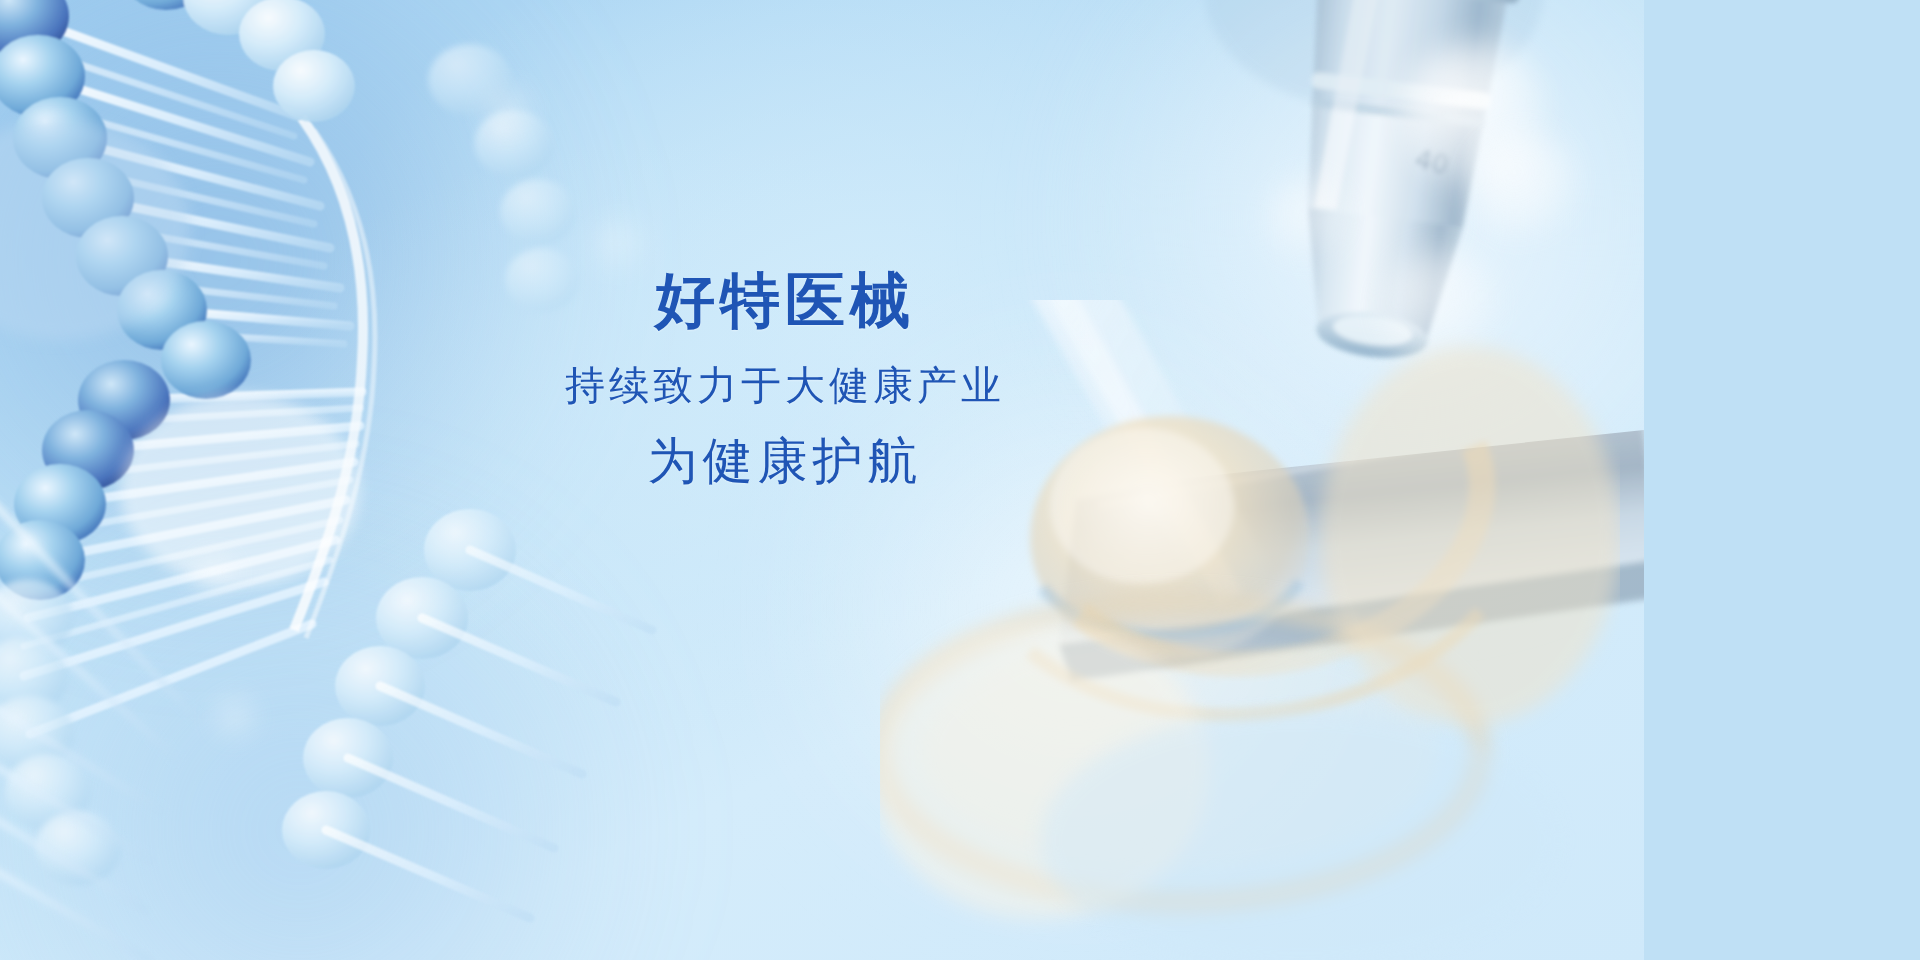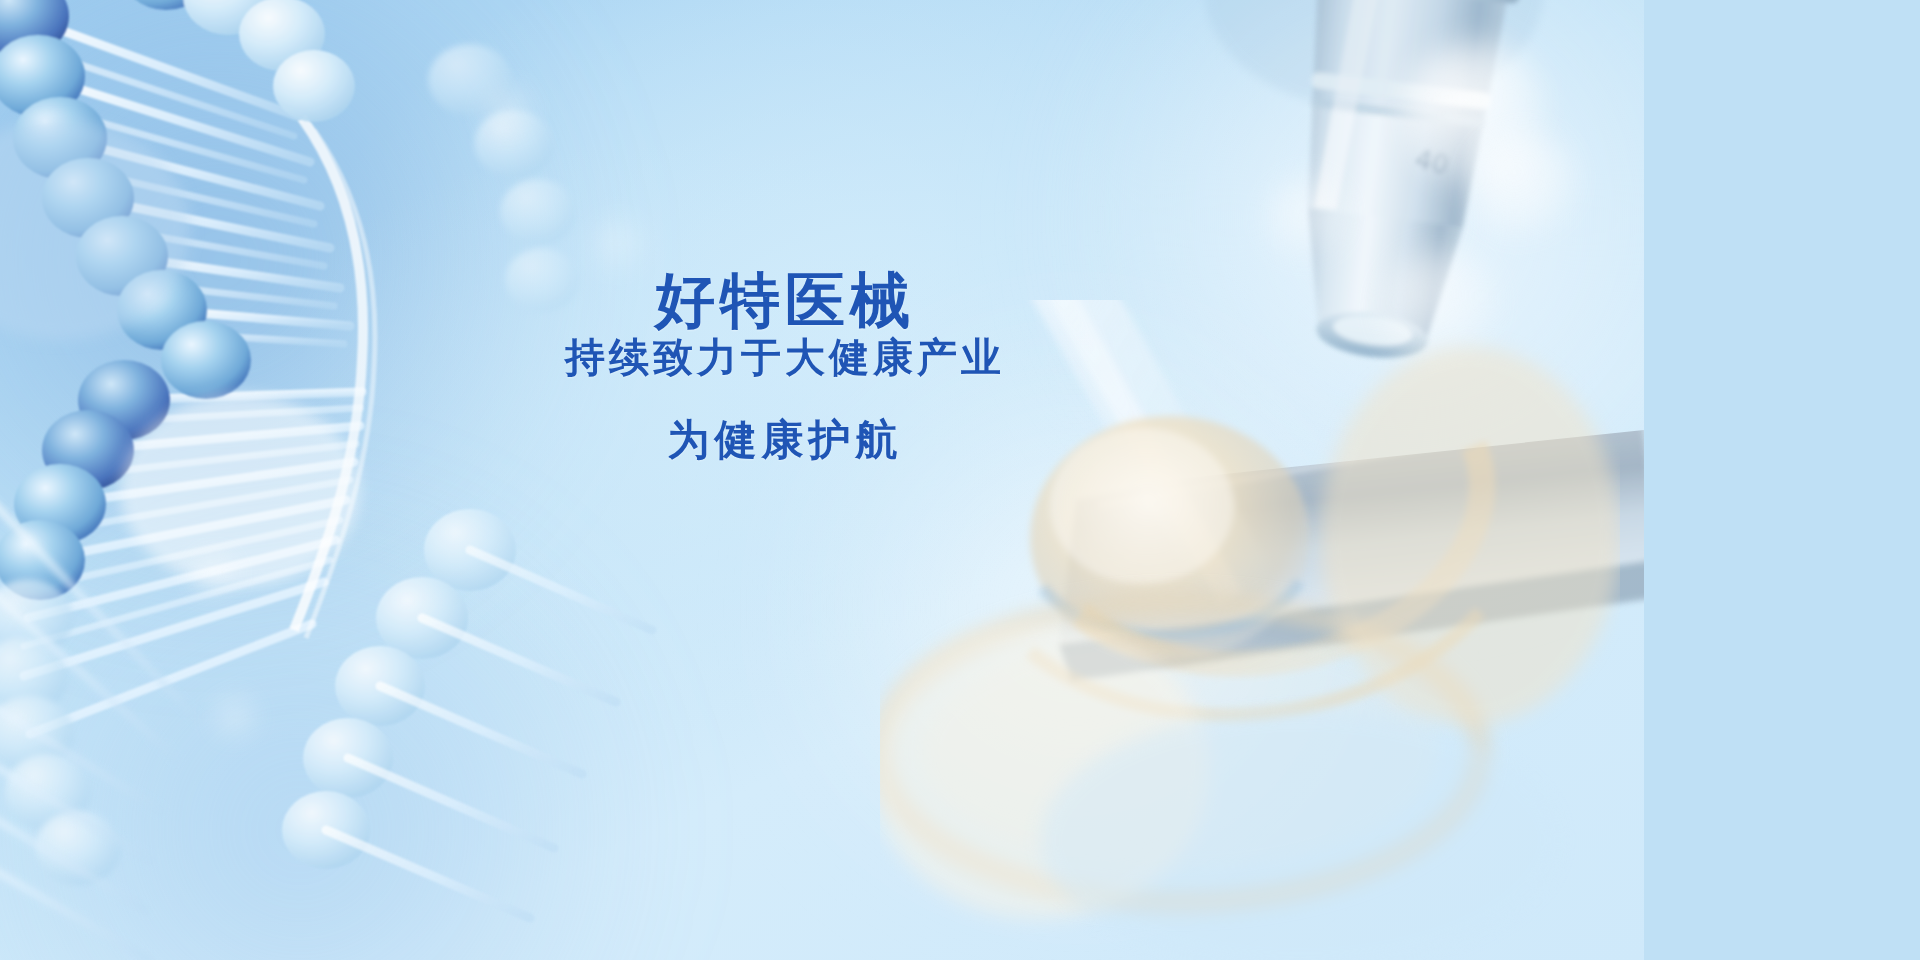--- a/index.html
+++ b/index.html
@@ -59,27 +59,28 @@
     position:absolute; left:0; top:268px; width:1570px;
     text-align:center; z-index:40;
     font-family:"DejaVu Sans","Liberation Sans",sans-serif;
   }
   .ttl {
     font-size:60px; font-weight:700; letter-spacing:5px;
     color:#1f55b5; line-height:1.08;
     text-shadow:0 1px 2px rgba(255,255,255,.38);
   }
   .sub {
-    font-size:40px; font-weight:700; letter-spacing:4px;
+    margin-top:28px;
+    font-size:40px; font-weight:400; letter-spacing:4px;
     color:#1f55b5; line-height:1.2;
     text-shadow:0 1px 2px rgba(255,255,255,.34);
   }
   .tag {
-    margin-top:34px;
-    font-size:42px; font-weight:700; letter-spacing:5px;
+    margin-top:22px;
+    font-size:50px; font-weight:400; letter-spacing:5px;
     color:#1f55b5; line-height:1.2;
     text-shadow:0 1px 2px rgba(255,255,255,.34);
   }
 
   .veil { position:absolute; inset:0; pointer-events:none;
           background:radial-gradient(ellipse 620px 380px at 41% 42%, rgba(205,233,250,.50) 0%, rgba(205,233,250,0) 70%); }
 </style>
 </head>
 <body>
 

